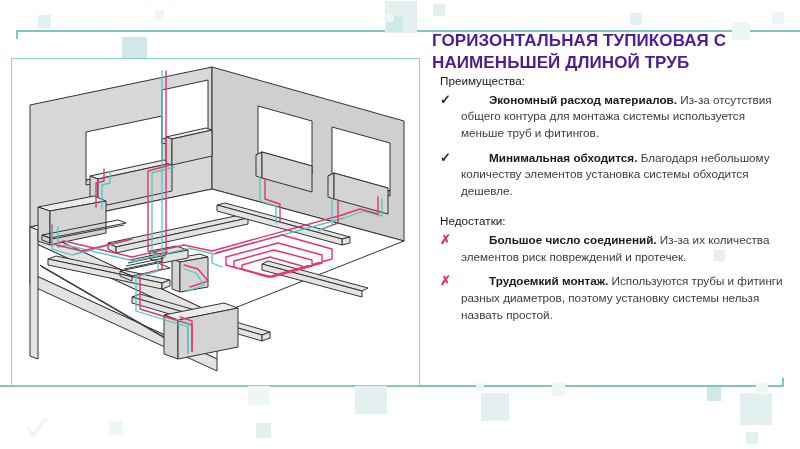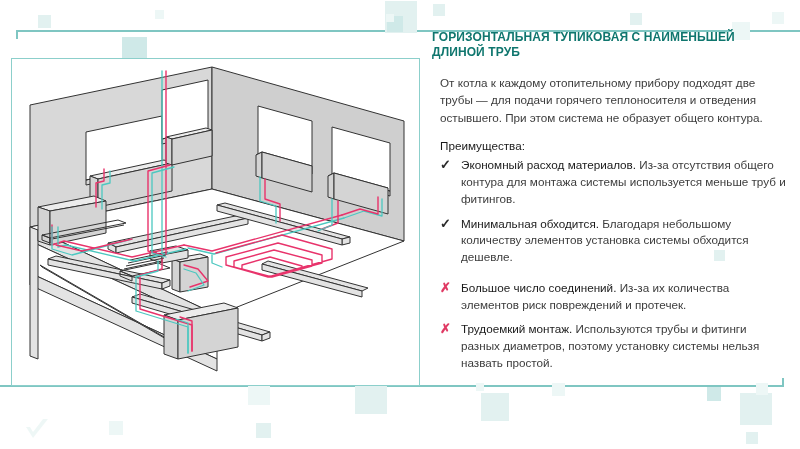--- a/index.html
+++ b/index.html
@@ -88,26 +88,26 @@
 
   
   #content {
     position: absolute;
     left: 432px;
     top: 30px;
     width: 356px;
     z-index: 3;
   }
   #page-title {
-    font-size: 12px;
+    font-size: 17px;
     font-weight: bold;
     line-height: 1.28;
     letter-spacing: .1px;
-    color: #0f766e;
-    margin: 0 0 13px 0;
+    color: #4c1d95;
+    margin: 0 0 0 0;
     text-transform: uppercase;
   }
   #intro {
     font-size: 11.7px;
     line-height: 1.5;
     color: #3c3c3c;
     margin: 0 0 13px 8px;
     max-width: 340px;
   }
   .section-head {
@@ -137,22 +137,23 @@
     width: 15px;
     height: 15px;
     line-height: 15px;
     text-align: left;
     font-size: 13px;
     font-weight: bold;
   }
   .mark.check { color: #2b2b2b; }
   .mark.cross { color: #e03a64; }
   .bullet .lead {
-    font-weight: normal;
+    font-weight: bold;
     color: #1a1a1a;
+    margin-left: 28px;
   }
 </style>
 </head>
 <body>
 
 <div id="decor">
   <div class="rule-top"></div>
   <div class="rule-top-cap"></div>
   <div class="rule-bottom"></div>
   <div class="rule-bottom-cap"></div>
@@ -348,32 +349,32 @@
     <path class="ret" d="M176,294 L176,264 L164,260"></path>
 
     <path class="sup" d="M120,180 L70,192 L44,186"></path>
   </svg>
 </div>
 
 <div id="content">
 
   <h1 id="page-title">ГОРИЗОНТАЛЬНАЯ ТУПИКОВАЯ С НАИМЕНЬШЕЙ ДЛИНОЙ ТРУБ</h1>
 
-  <p id="intro">От котла к каждому отопительному прибору подходят две трубы — для подачи горячего теплоносителя и отведения остывшего. При этом система не образует общего контура.</p>
 
   <h2 class="section-head">Преимущества:</h2>
   <ul class="bullet-list">
     <li class="bullet">
       <span class="mark check">✓</span><span class="lead">Экономный расход материалов.</span><span> Из-за отсутствия общего контура для монтажа системы используется меньше труб и фитингов.</span>
     </li>
     <li class="bullet">
       <span class="mark check">✓</span><span class="lead">Минимальная обходится.</span><span> Благодаря небольшому количеству элементов установка системы обходится дешевле.</span>
     </li>
   </ul>
 
+  <h2 class="section-head">Недостатки:</h2>
   <ul class="bullet-list">
     <li class="bullet">
       <span class="mark cross">✗</span><span class="lead">Большое число соединений.</span><span> Из-за их количества элементов риск повреждений и протечек.</span>
     </li>
     <li class="bullet">
       <span class="mark cross">✗</span><span class="lead">Трудоемкий монтаж.</span><span> Используются трубы и фитинги разных диаметров, поэтому установку системы нельзя назвать простой.</span>
     </li>
   </ul>
 
 </div>

